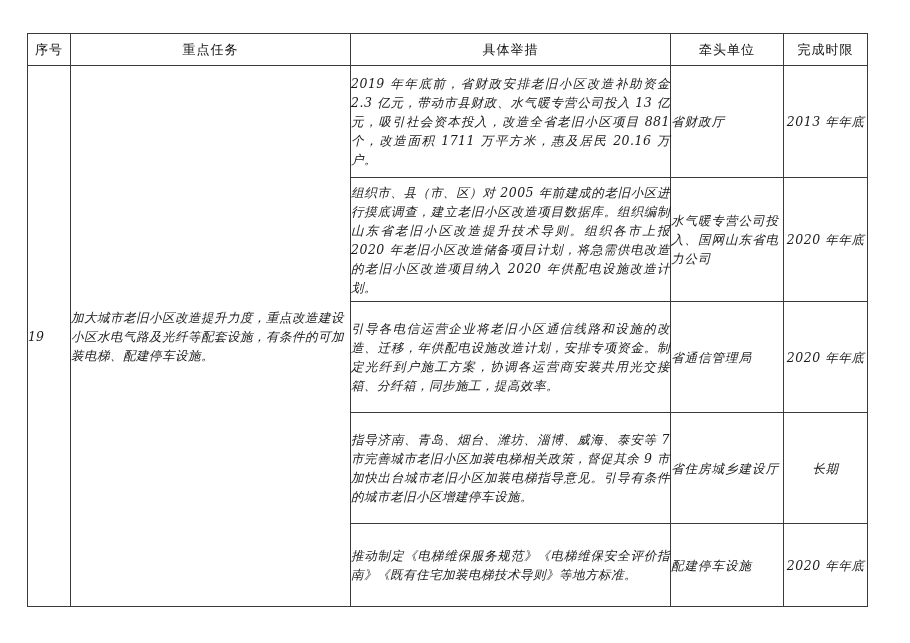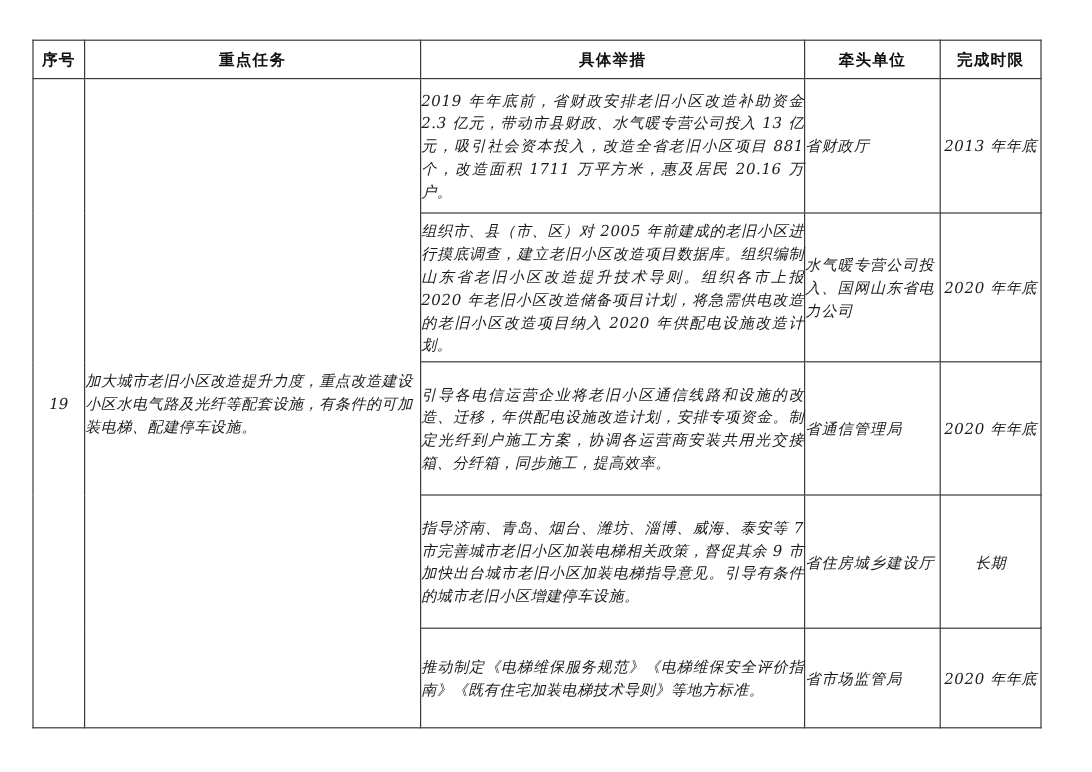--- a/index.html
+++ b/index.html
@@ -1,24 +1,24 @@
 <!DOCTYPE html>
 <html><head>
 <meta charset="utf-8">
 <style>
   html, body { margin: 0; padding: 0; background: #ffffff; }
   body { width: 910px; height: 643px; position: relative; overflow: hidden;
          font-family: "DejaVu Serif", "Liberation Serif", serif; color: #1a1a1a; }
   table.doc { position: absolute; left: 27px; top: 33px; border-collapse: collapse;
               table-layout: fixed; width: 840px; }
   table.doc td, table.doc th { border: 1.5px solid #3a3a3a; padding: 0; vertical-align: middle; }
-  th { font-family: "DejaVu Sans", "Liberation Sans", sans-serif; font-weight: bold;
+  th { font-family: "DejaVu Sans", "Liberation Sans", sans-serif; font-weight: normal;
        font-size: 13px; height: 31px; text-align: center; color: #111; letter-spacing: 1px; }
   td { font-size: 12.5px; line-height: 19px; font-style: italic; }
-  td.center { text-align: center; }
+  td.center { }
   td.measure { padding: 4px 8px 4px 8px; text-align: justify; letter-spacing: 0.5px; }
   td.task { padding: 0 6px 0 8px; letter-spacing: 0.5px; }
   td.unit { padding: 0 6px 0 8px; letter-spacing: 1px; }
   td.deadline { text-align: center; letter-spacing: 0.5px; }
   .r1 { height: 112px; } .r2 { height: 124px; } .r3 { height: 111px; }
   .r4 { height: 111px; } .r5 { height: 83px; }
 </style>
 </head>
 <body>
 
@@ -57,17 +57,17 @@
       <td class="unit">省通信管理局</td>
       <td class="deadline">2020 年年底</td>
     </tr>
     <tr class="r4">
       <td class="measure">指导济南、青岛、烟台、潍坊、淄博、威海、泰安等 7 市完善城市老旧小区加装电梯相关政策，督促其余 9 市加快出台城市老旧小区加装电梯指导意见。引导有条件的城市老旧小区增建停车设施。</td>
       <td class="unit">省住房城乡建设厅</td>
       <td class="deadline">长期</td>
     </tr>
     <tr class="r5">
       <td class="measure">推动制定《电梯维保服务规范》《电梯维保安全评价指南》《既有住宅加装电梯技术导则》等地方标准。</td>
-      <td class="unit">省市场监管局</td>
+      <td class="unit">配建停车设施</td>
       <td class="deadline">2020 年年底</td>
     </tr>
   </tbody>
 </table>
 
 </body></html>

